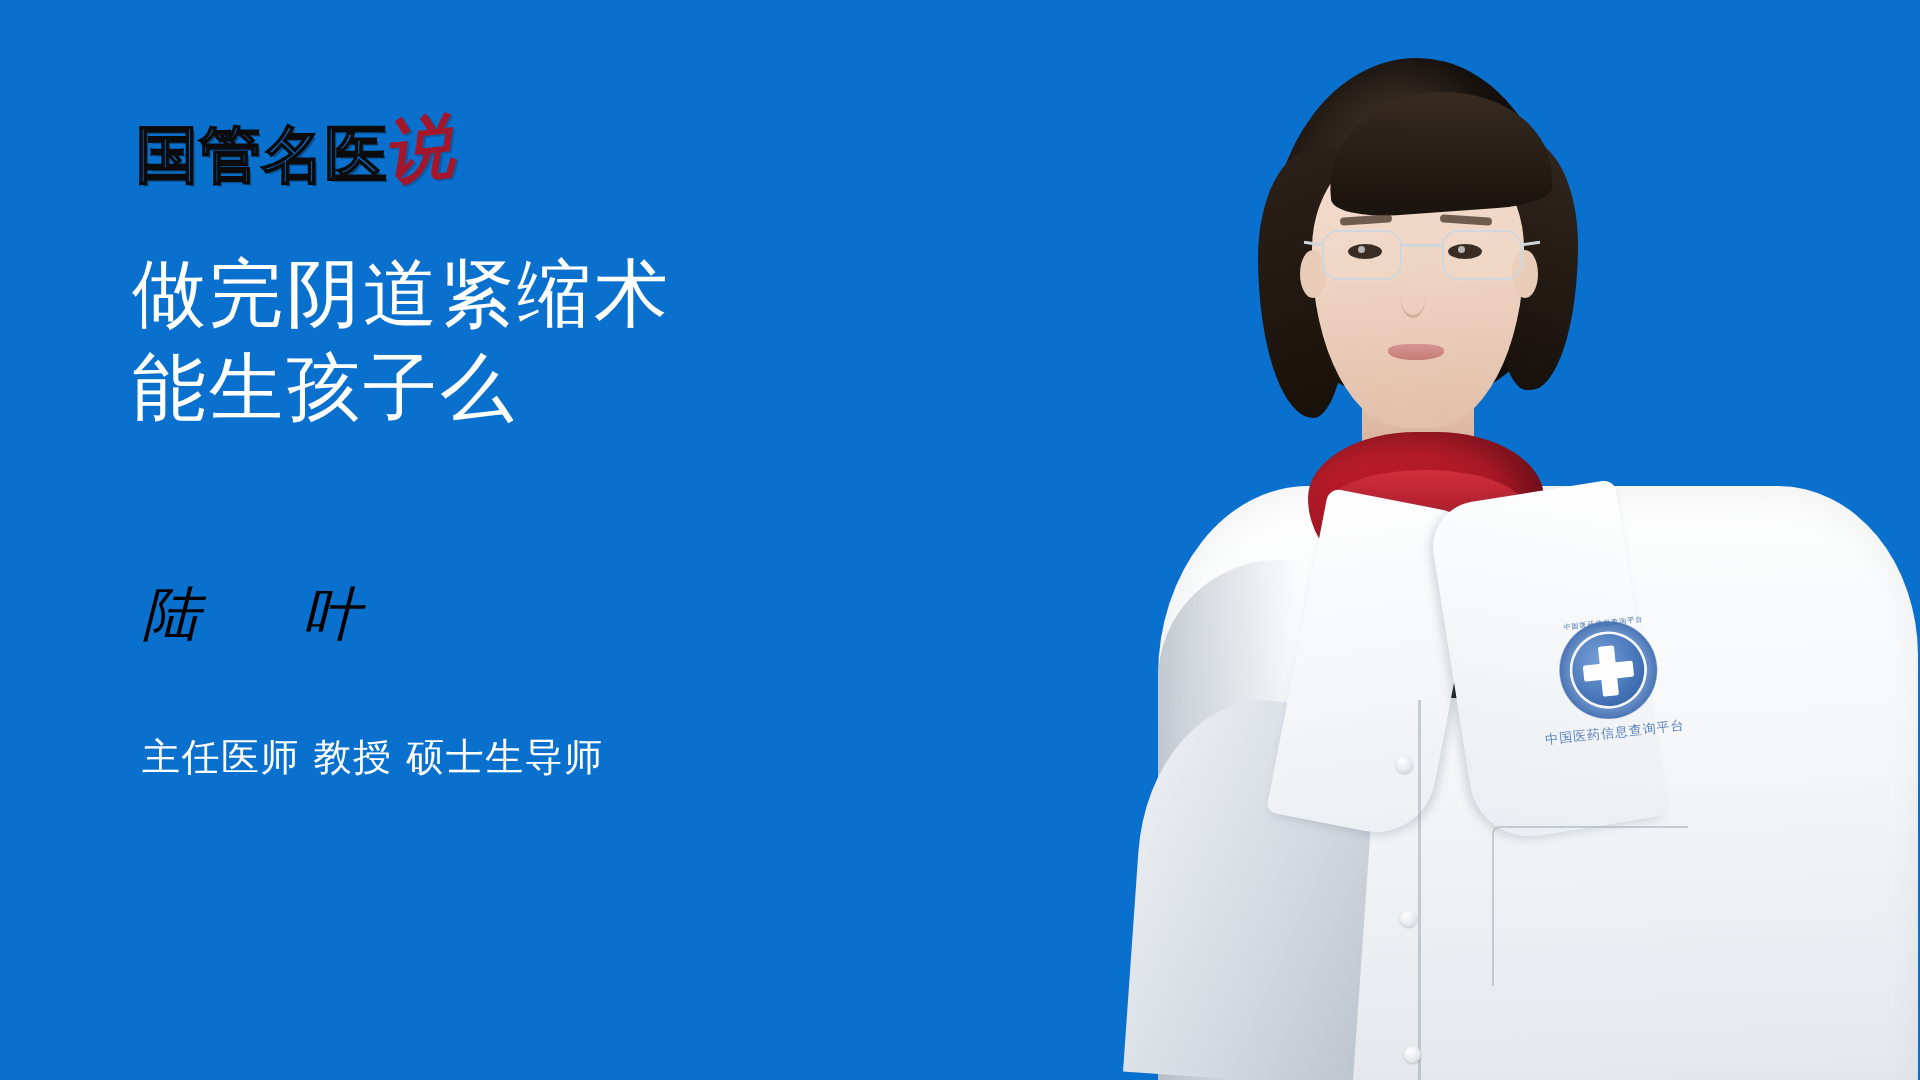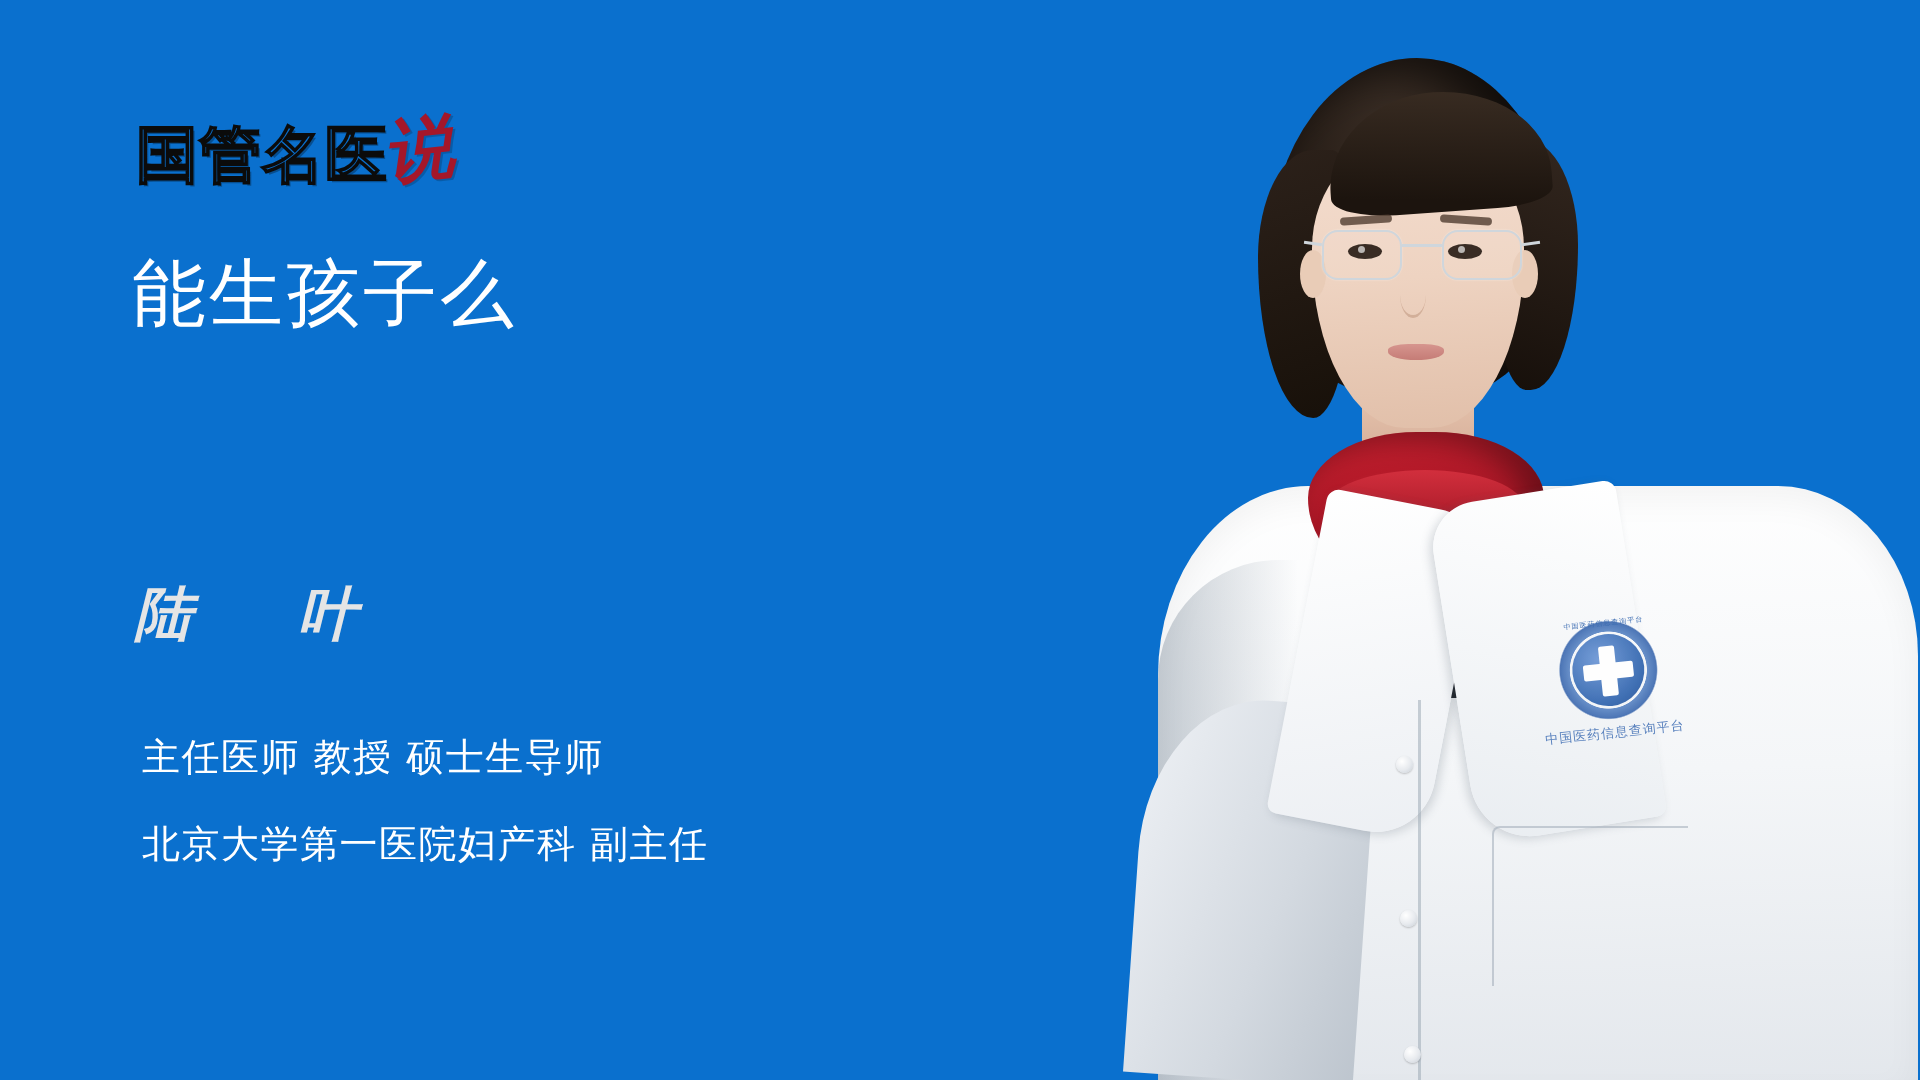--- a/index.html
+++ b/index.html
@@ -55,26 +55,26 @@
     font-size:74px;
     line-height:94px;
     font-weight:400;
     letter-spacing:3px;
     white-space:nowrap;
     font-family:"DejaVu Sans","Liberation Sans",sans-serif;
   }
 
   
   #doctor-name {
-    position:absolute; left:134px; top:580px;
-    color:#e5e5e5;
+    position:absolute; left:142px; top:580px;
+    color:#000000;
     font-size:58px;
     line-height:68px;
     letter-spacing:22px;
-    font-weight:700;
+    font-weight:400;
     font-style:italic;
     font-family:"DejaVu Serif","Liberation Serif",serif;
     white-space:pre;
   }
 
   
   #credentials {
     position:absolute; left:142px; top:735px;
     color:#ffffff;
   }
@@ -325,28 +325,28 @@
 <body>
 
 <div id="poster">
 
   <div id="brand-logo">
     <span class="logo-main">国管名医</span>
     <span class="logo-accent">说</span>
   </div>
 
   <div id="headline">
+    <div class="hl-line">做完阴道紧缩术</div>
     <div class="hl-line">能生孩子么</div>
   </div>
 
   <div id="doctor-name">陆  叶</div>
 
   <div id="credentials">
     <div class="cred-line">主任医师  教授  硕士生导师</div>
-    <div class="cred-line">北京大学第一医院妇产科  副主任</div>
   </div>
 
   <div id="portrait">
 
     <div class="p-coat"></div>
     <div class="p-coat-shadow-l"></div>
     <div class="p-arm"></div>
 
     <div class="p-hair"></div>
     <div class="p-hair-left"></div>

